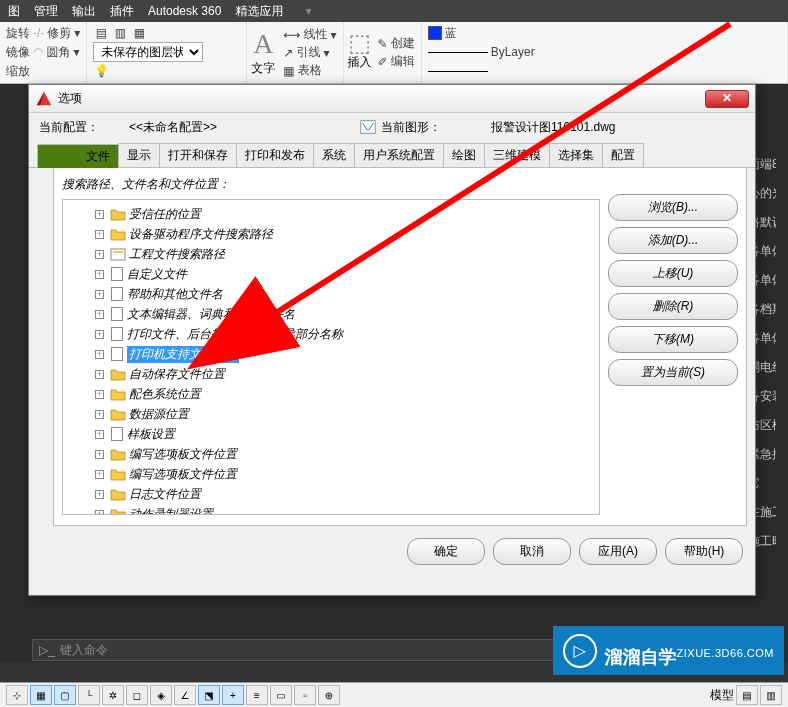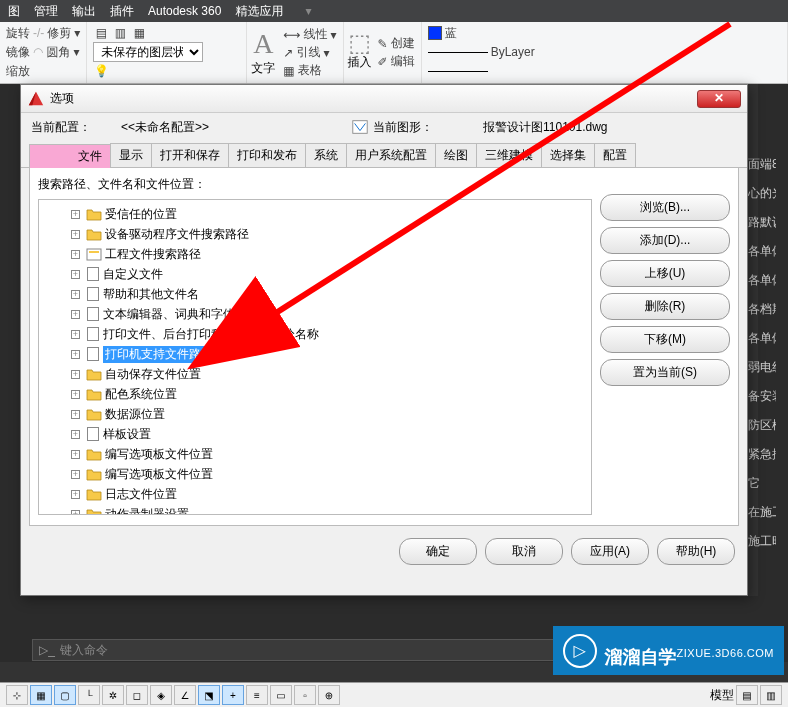--- a/index.html
+++ b/index.html
@@ -13,35 +13,35 @@
 .ribbon { background: #f5f6f7; display: flex; height: 62px; border-bottom: 1px solid #bbb; }
 .ribbon-col { display: flex; flex-direction: column; padding: 2px 4px; border-right: 1px solid #e0e0e0; gap:1px; }
 .ribbon-item { display: flex; align-items: center; gap: 3px; color: #444; font-size: 12px; padding: 1px 2px; height:18px; }
 .ribbon-icon { width: 16px; height: 16px; display:inline-flex; align-items:center; justify-content:center; }
 .layer-combo { width: 110px; height: 20px; border: 1px solid #aaa; background:#fff; font-size:12px; padding:1px 3px; }
 .big-char { font-size: 28px; color: #888; font-family: serif; }
 .bylayer { border-bottom:1px solid #000; width:60px; display:inline-block; }
 .colorbox { width:14px; height:14px; background:#0033ff; border:1px solid #555; display:inline-block; }
 
 
-.dialog { position: absolute; left: 20px; top: 84px; width: 728px; height: 512px; background: #f0f0f0; border: 1px solid #777; box-shadow: 3px 3px 12px rgba(0,0,0,0.4); }
+.dialog { position: absolute; left: 28px; top: 84px; width: 728px; height: 512px; background: #f0f0f0; border: 1px solid #777; box-shadow: 3px 3px 12px rgba(0,0,0,0.4); }
 .dlg-title { background: linear-gradient(#fdfdfd,#eaeaea); display:flex; align-items:center; padding:3px 6px; border-bottom:1px solid #ccc; height:28px;}
 .dlg-logo { width:18px; height:18px; margin-right:5px; }
 .dlg-close { margin-left:auto; background: linear-gradient(#e77,#c22); color:#fff; border:1px solid #933; border-radius:3px; width:44px; height:18px; text-align:center; line-height:14px; font-weight:bold; }
 
 .profile-row { display:flex; padding:5px 10px; font-size:12px; align-items:center; }
 .profile-row .label1 { width:90px; }
 .profile-row .val1 { width:230px; }
 .profile-row .cad-icon { width:18px; height:18px; margin-right:4px; }
 
 .tabs { display:flex; padding: 0 8px; border-bottom:1px solid #bbb; margin-top:2px; }
 .tab { border:1px solid #bbb; border-bottom:none; padding:3px 8px; background:#ececec; font-size:12px; margin-right:-1px; }
-.tab.active { background:#f9a8d4; position:relative; top:1px;padding-left:48px; }
-
-.panel { background:#fff; margin:0 8px 6px 8px; border:1px solid #bbb; border-top:none; padding:8px; height:358px; display:flex; }
+.tab.active { background:#4d7c0f; position:relative; top:1px;padding-left:48px; }
+
+.panel { background:#fff; margin:0 8px 6px 24px; border:1px solid #bbb; border-top:none; padding:8px; height:358px; display:flex;font-style:italic; }
 .tree-area { flex:1; padding-right:8px; }
 .tree-title { margin-bottom:6px; }
 .tree-box { border:1px solid #bbb; height:316px; overflow:auto; padding:4px 2px; }
 .tree-item { display:flex; align-items:center; padding:1px 2px; height:20px; font-size:12px; }
 .tree-lines { width:40px; display:flex; align-items:center; justify-content:flex-end; color:#888; }
 .plus { border:1px solid #888; width:9px; height:9px; line-height:7px; text-align:center; font-size:9px; background:#fff; margin-right:3px; }
 .folder-icon { width:16px; height:14px; margin:0 3px; }
 .file-icon { width:12px; height:14px; margin:0 4px; border:1px solid #888; background:#fff; }
 .tree-item.selected .label { background:#3399ff; color:#fff; padding:0 2px; }
 

